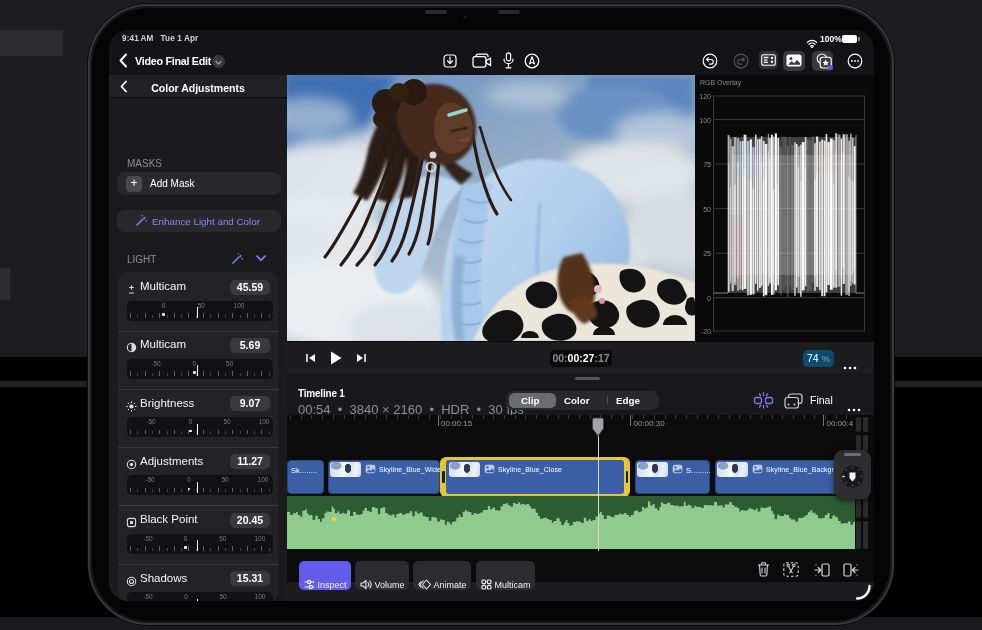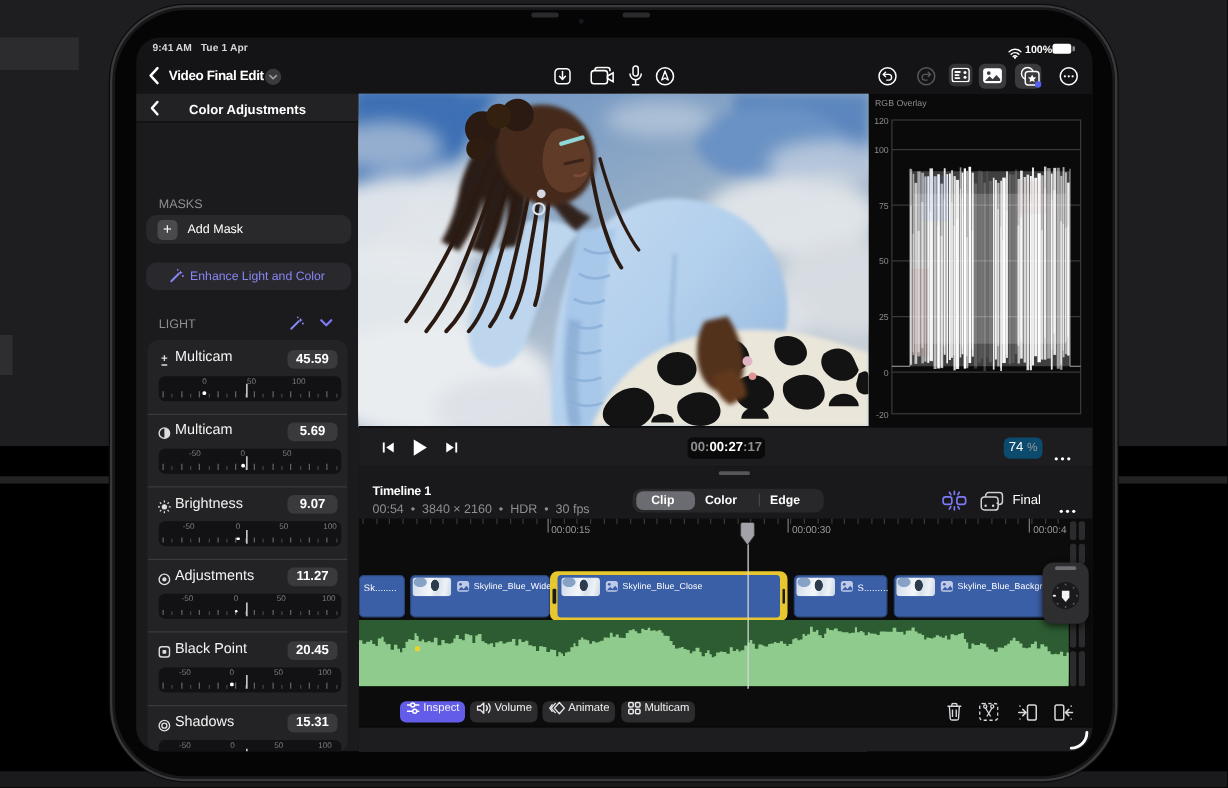--- a/index.html
+++ b/index.html
@@ -70,21 +70,21 @@
   font-size:10.5px; font-weight:700; text-align:center; line-height:16.5px; color:#8e8e93; }
 .tcpill b { color:#fff; }
 .zpill { left:694px; top:320px; width:31px; height:16.5px; background:#0c4a6e; border-radius:5px;
   font-size:10.5px; text-align:center; line-height:16.5px; color:#fff; }
 .zpill span { color:#9a9a9e; font-size:9.5px; }
 
 
 .thead { left:178px; top:343px; width:587px; height:42px; background:#19191b; }
 .handle { left:466px; top:347px; width:25px; height:3px; background:#55555a; border-radius:1.5px; }
 .ttl { left:189px; top:358px; letter-spacing:-0.2px; font-size:10px; font-weight:700; color:#fff; }
-.tsub { left:189px; top:372px; font-size:10px; color:#8e8e93;text-align:right; }
+.tsub { left:189px; top:372px; font-size:13px; color:#8e8e93;text-align:right; }
 .seg { left:397px; top:361px; width:153px; height:18.5px; background:#28282b; border-radius:7px; }
 .seg .on { position:absolute; left:2.5px; top:2px; width:47px; height:14.5px; background:#6b6b72; border-radius:5.5px; }
 .seg span { position:absolute; top:3.8px; font-size:9.8px; font-weight:700; color:#fff; }
 .seldiv { position:absolute; left:101px; top:4px; width:1px; height:10px; background:#47474b; }
 .seltxt { left:701px; top:364px; font-size:10.5px; color:#fff; }
 
 .tracks { left:178px; top:385px; width:587px; height:166px; background:#0c0c0d; }
 .rtk { position:absolute; top:385px; width:1px; height:3.5px; background:#38383c; }
 .rmaj { position:absolute; top:385px; width:1px; height:11px; background:#77777c; }
 .rlab2 { position:absolute; top:389px; font-size:8px; color:#9a9a9f; }
@@ -100,22 +100,22 @@
 .selclip { left:331px; top:427px; width:190px; height:40px; background:#e8c72e; border-radius:6px; }
 .selin { left:337px; top:430px; width:178px; height:34px; background:#3b5fa7; border-radius:3px; }
 .selbar { position:absolute; top:441px; width:2.5px; height:12px; background:#1c1c10; border-radius:1px; }
 
 .audio { left:178px; top:466px; width:568px; height:53px; background:#2d5c33; }
 .kf { left:223px; top:487px; width:3.5px; height:3.5px; background:#e8d22e; border-radius:1px; }
 
 .phline { left:488.5px; top:404px; width:1.2px; height:117px; background:#d8d8d8; }
 
 .btoolbar { left:178px; top:551px; width:587px; height:50px; background:#1d1d20; border-top:1px solid #050506; }
-.bbtn { position:absolute; top:531px; height:17px; background:#2c2c2e; border-radius:5px;
-  font-size:9px; color:#f2f2f2; display:flex; align-items:flex-start; gap:3px; padding:0 4.5px;margin-left:21px; }
+.bbtn { position:absolute; top:531px; height:29px; background:#2c2c2e; border-radius:5px;
+  font-size:9px; color:#f2f2f2; display:flex; align-items:flex-end; gap:3px; padding:0 4.5px; }
 .bbtn.insp { background:#635ce8; }
 
 .rseg { position:absolute; width:5px; background:#2b2b2d; border-radius:2px; }
 .jog { left:725px; top:420px; width:37px; height:49px; background:#2e2e31; border-radius:9px;
   box-shadow:0 2px 6px rgba(0,0,0,0.6); }
 </style></head><body>
 <div id="stage">
   <div class="abs bg1"></div>
     <div class="abs bg2"></div>
     <div class="abs bg3"></div>

